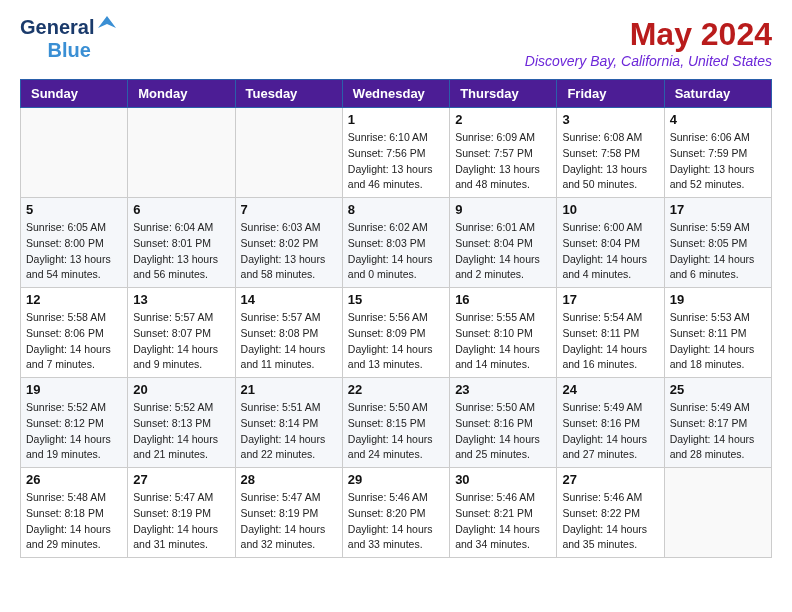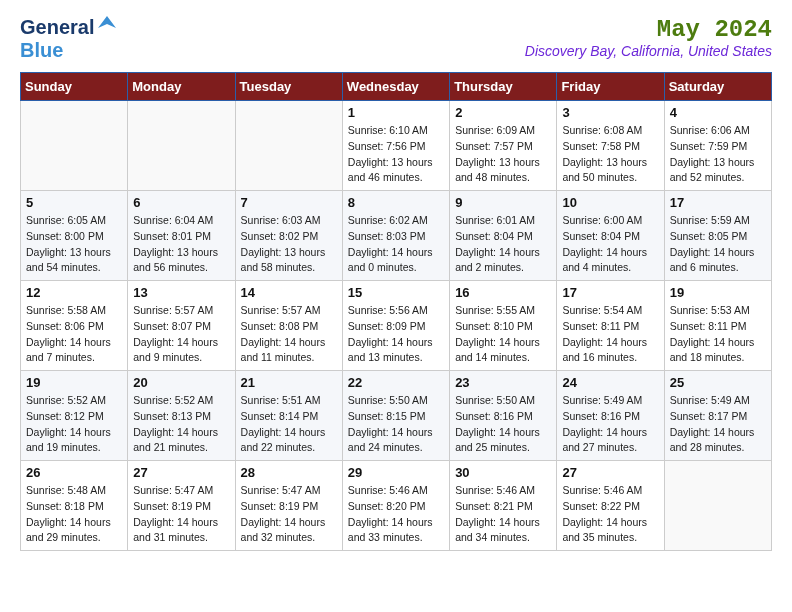--- a/index.html
+++ b/index.html
@@ -12,51 +12,50 @@
     }
     .header-area {
       display: flex;
       justify-content: space-between;
       align-items: flex-start;
       margin-bottom: 10px;
     }
     .logo {
       display: flex;
       flex-direction: column;
-      align-items: flex-start;
+      align-items: center;
     }
     .logo-line {
       display: flex;
       align-items: center;
     }
     .title-area {
       text-align: right;
     }
     .month-title {
-      font-size: 24px;
+      font-size: 32px;
       font-weight: bold;
-      color: #4d7c0f;
-      font-family: Liberation Mono, monospace;
+      color: #b91c1c;
     }
     .location-title {
       font-size: 14px;
       color: #6d28d9;
       font-style: italic;
     }
     table {
       width: 100%;
       border-collapse: collapse;
       table-layout: fixed;
     }
     thead tr th {
-      background-color: #7f1d1d;
+      background-color: #4c1d95;
       color: white;
       font-size: 13px;
       font-weight: bold;
-      padding: 6px 4px;
+      padding: 6px 10px;
       text-align: left;
       border: 1px solid #2a5faa;
     }
     tbody tr td {
       border: 1px solid #ccc;
       vertical-align: top;
       padding: 4px 5px;
       font-size: 11px;
       color: #222;
       height: 90px;

